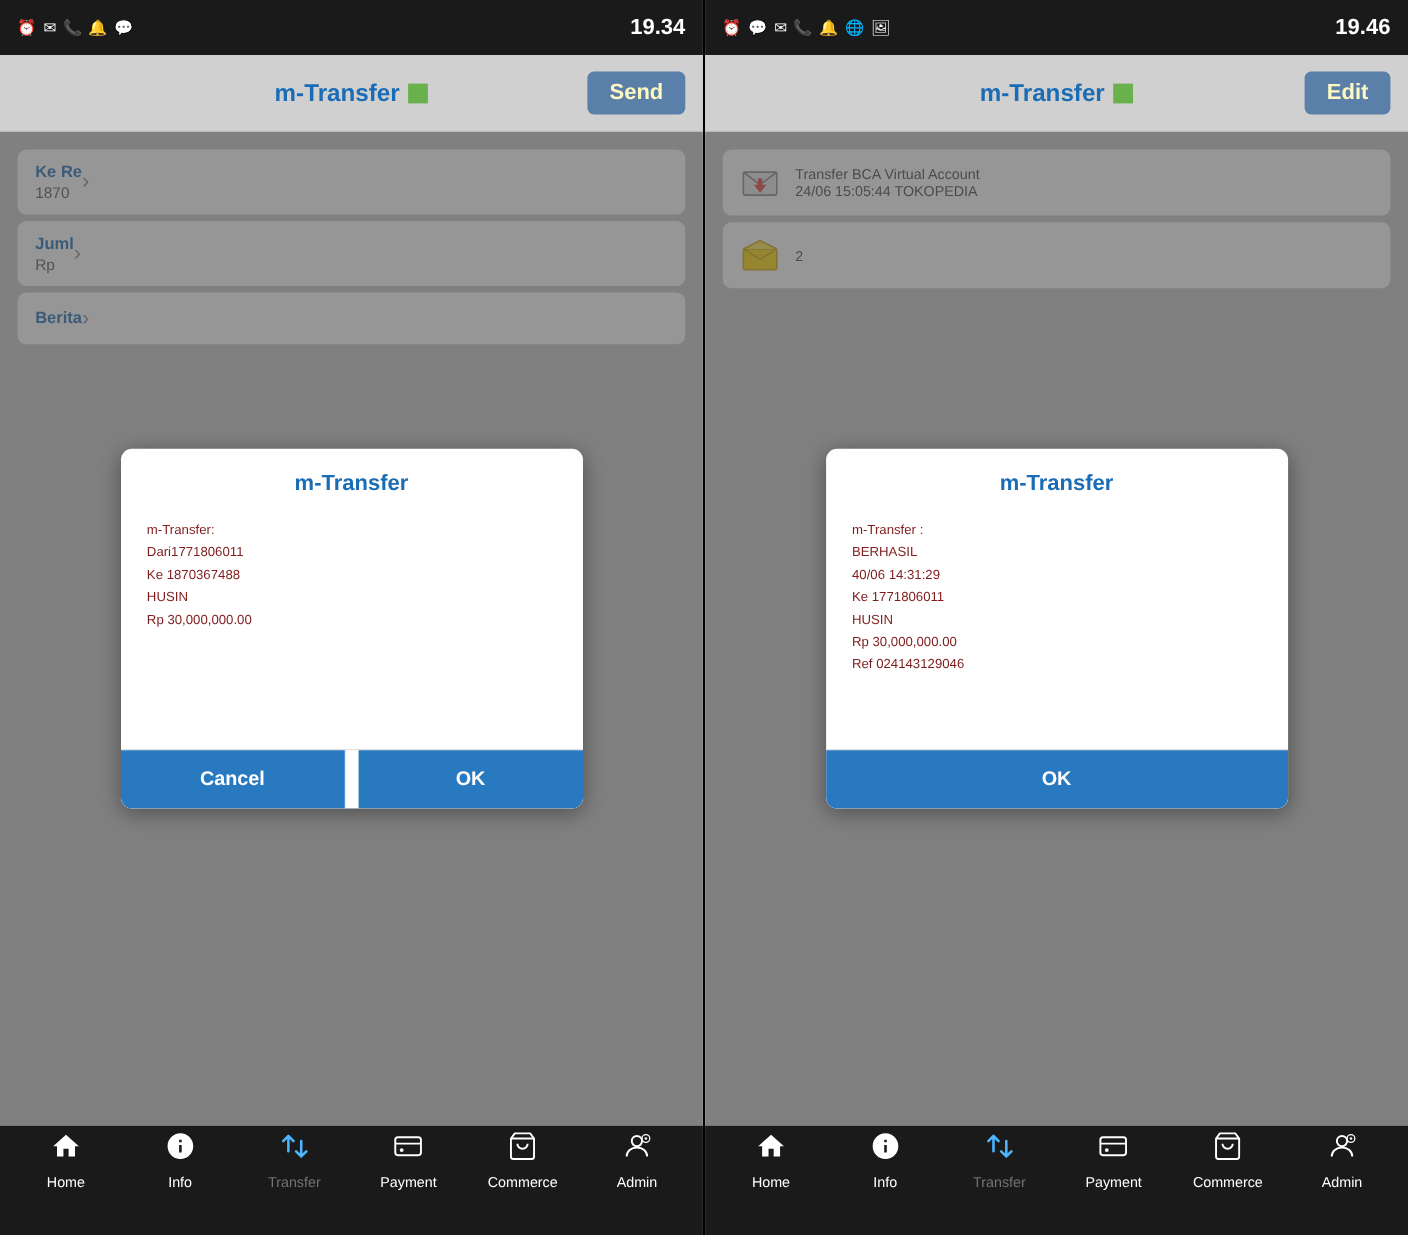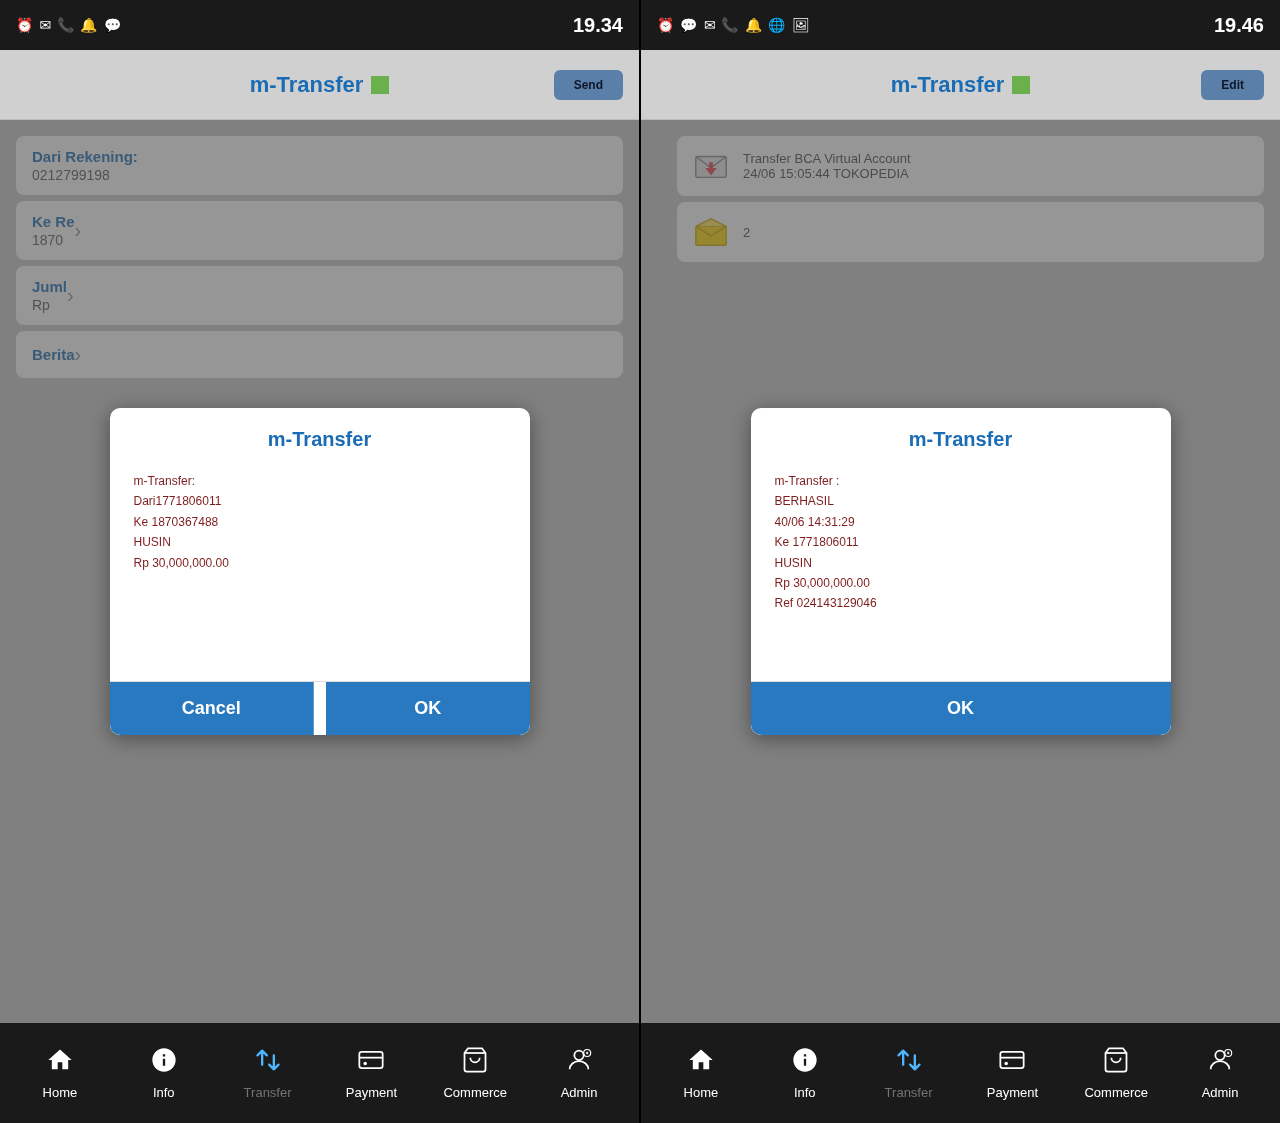--- a/index.html
+++ b/index.html
@@ -64,25 +64,25 @@
     .header-green-square {
       width: 18px;
       height: 18px;
       background: #6ab04c;
       margin-left: 8px;
     }
     .header-btn {
       position: absolute;
       right: 16px;
       background: #5a7fa8;
-      color: #0f172a;
+      color: #fef9c3;
       border: none;
       border-radius: 6px;
       padding: 8px 20px;
-      font-size: 12px;
+      font-size: 20px;
       font-weight: bold;
       cursor: pointer;
     }
 
     
     .main-content {
       flex: 1;
       background: #c8c8c8;
       position: relative;
       overflow: hidden;
@@ -127,21 +127,20 @@
 
     
     .notif-card {
       background: white;
       border-radius: 8px;
       padding: 10px 14px;
       margin-bottom: 4px;
       display: flex;
       align-items: center;
       gap: 12px;
-      margin-left: 20px;
     }
     .notif-icon {
       width: 40px;
       height: 40px;
       display: flex;
       align-items: center;
       justify-content: center;
       font-size: 22px;
     }
     .notif-text {
@@ -211,23 +210,23 @@
     .dialog-btn-ok-single {
       border-radius: 0 0 10px 10px;
     }
 
     
     .bottom-nav {
       width: 100%;
       height: 100px;
       background: #1a1a1a;
       display: flex;
-      align-items: center;
+      align-items: flex-start;
       justify-content: space-around;
-      padding: 16px 8px;
+      padding: 5px 8px;
     }
     .nav-item {
       display: flex;
       flex-direction: column;
       align-items: center;
       gap: 4px;
       cursor: pointer;
       flex: 1;
     }
     .nav-icon {
@@ -271,24 +270,20 @@
 
   <div class="app-header">
     <span class="app-title">m-Transfer</span>
     <div class="header-green-square"></div>
     <button class="header-btn">Send</button>
   </div>
 
   <div class="main-content">
 
     <div class="form-area">
-      <div class="form-card">
-        <div class="form-label">Dari Rekening:</div>
-        <div class="form-value">0212799198</div>
-      </div>
       <div class="form-card-row">
         <div>
           <div class="form-label">Ke Re</div>
           <div class="form-value">1870</div>
         </div>
         <span class="chevron">›</span>
       </div>
       <div class="form-card-row">
         <div>
           <div class="form-label">Juml</div>

